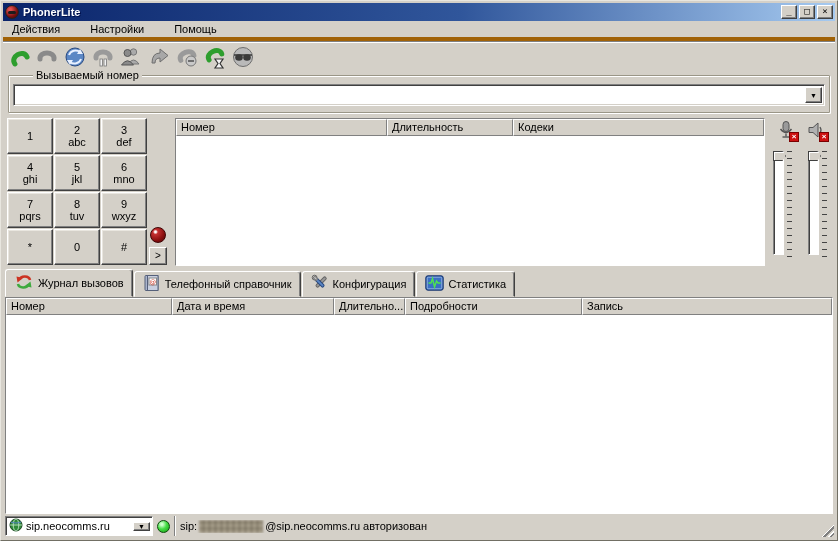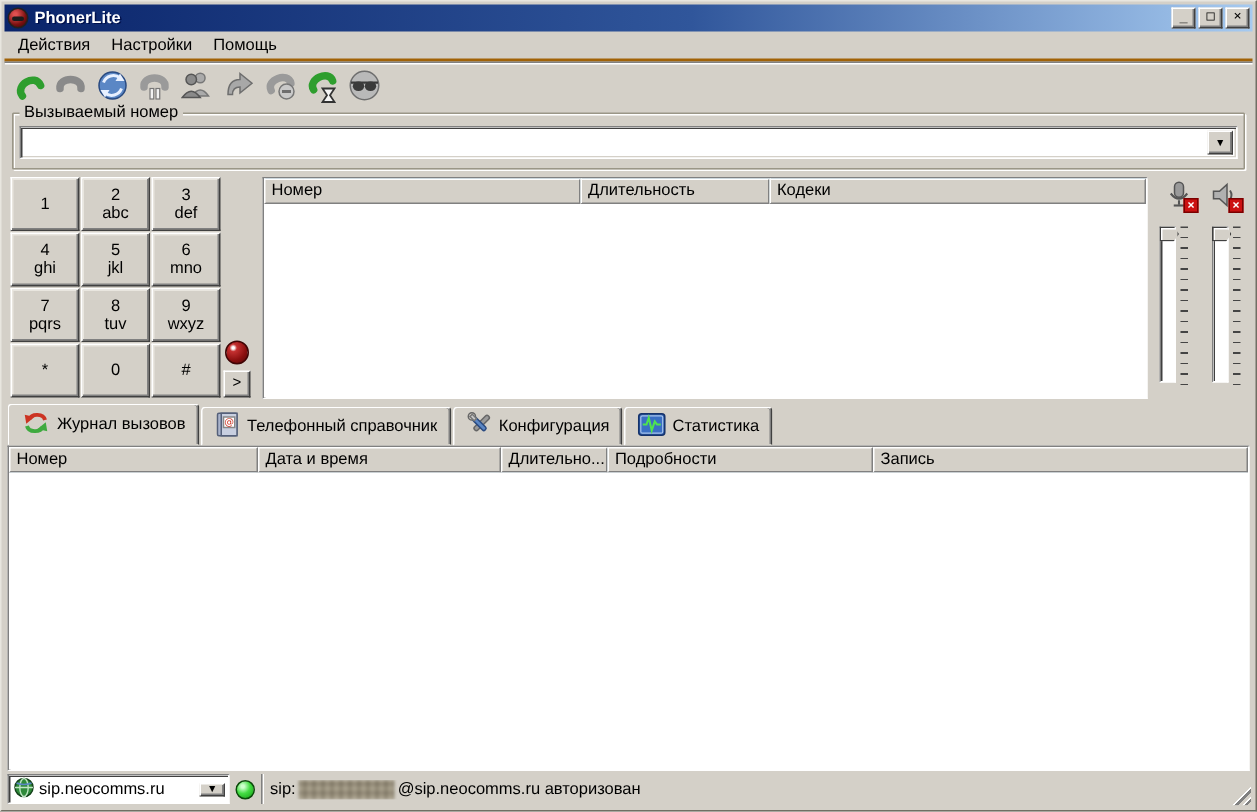--- a/index.html
+++ b/index.html
@@ -12,32 +12,32 @@
     background:linear-gradient(to right,#0a246a 0%,#30569b 55%,#a6caf0 100%);}
   .app-icon{width:14px;height:14px;border-radius:50%;
     background:radial-gradient(circle at 35% 30%,#e05050 10%,#7a1010 60%,#3a0505 100%);
     border:1px solid #222;margin-right:4px;flex:0 0 14px;position:relative;}
   .app-icon::after{content:"";position:absolute;left:2px;right:2px;top:5px;height:3px;background:#1c1c1c;border-radius:2px;}
   .title-text{color:#fff;font-weight:bold;font-size:11px;flex:1;text-shadow:1px 1px 0 #00104a;}
   .winbtn{width:16px;height:14px;margin-left:2px;background:#d4d0c8;
     border:1px solid;border-color:#fff #404040 #404040 #fff;box-shadow:inset -1px -1px 0 #808080;
     font-size:9px;line-height:11px;text-align:center;font-family:"DejaVu Sans Mono",monospace;cursor:default;}
   
-  .menubar{height:20px;flex:0 0 20px;display:flex;align-items:center;padding-left:2px;border-bottom:2px solid #a16207;}
+  .menubar{height:20px;flex:0 0 20px;display:flex;align-items:center;padding-left:2px;border-bottom:4px solid #a16207;gap:16px;}
   .menu-item{padding:2px 7px;cursor:default;}
   
   .toolbar{height:31px;flex:0 0 31px;display:flex;align-items:center;padding:1px 0 1px 2px;border-top:1px solid #808080;box-shadow:inset 0 1px 0 #fff;}
   .tbtn{width:28px;height:27px;display:flex;align-items:center;justify-content:center;position:relative;}
   .tbtn svg{display:block;}
   .badge{position:absolute;width:10px;height:10px;background:#cc1111;border:1px solid #7a0000;
     color:#fff;font-size:8px;line-height:8px;text-align:center;font-weight:bold;right:0;bottom:1px;}
   
   .groupbox{flex:0 0 38px;margin:3px 5px 3px 5px;position:relative;
     border:1px solid #9a9687;box-shadow:1px 1px 0 #fff,inset 1px 1px 0 #fff;border-radius:1px;}
-  .group-label{position:absolute;top:-7px;left:4px;background:#d4d0c8;padding:0 3px;font-size:11px;}
+  .group-label{position:absolute;top:-7px;left:24px;background:#d4d0c8;padding:0 3px;font-size:11px;}
   .combo{position:absolute;left:4px;right:4px;top:8px;height:22px;background:#fff;
     border:1px solid;border-color:#808080 #fff #fff #808080;box-shadow:inset 1px 1px 0 #404040,inset -1px -1px 0 #d4d0c8;
     display:flex;align-items:stretch;}
   .combo-value{flex:1;padding:3px 4px;font-size:11px;}
   .combo-btn{width:17px;margin:2px;background:#d4d0c8;border:1px solid;border-color:#fff #404040 #404040 #fff;
     box-shadow:inset -1px -1px 0 #808080;display:flex;align-items:center;justify-content:center;font-size:7px;}
   
   .mainrow{flex:0 0 148px;display:flex;margin:2px 4px 0 4px;}
   .dialpad{display:grid;grid-template-columns:repeat(3,46px);grid-auto-rows:36px;gap:1px;align-content:start;}
   .key{background:#d4d0c8;border:1px solid;border-color:#fff #404040 #404040 #fff;box-shadow:inset -1px -1px 0 #808080,inset 1px 1px 0 #e9e6df;

